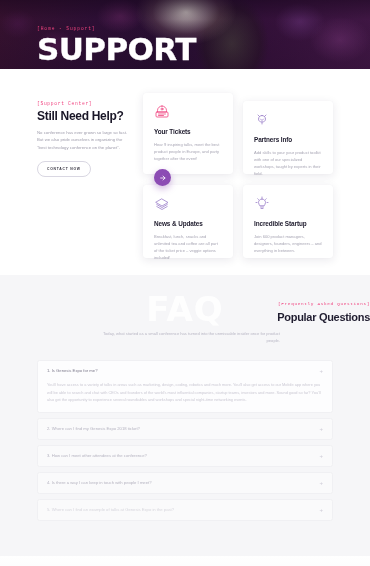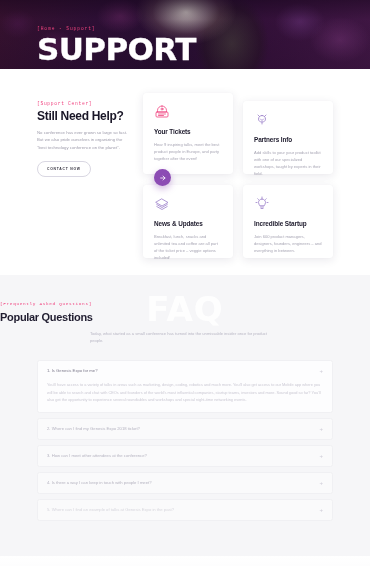--- a/index.html
+++ b/index.html
@@ -115,21 +115,21 @@
     overflow: hidden;
   }
   .faq-watermark {
     position: absolute; left: 0; right: 0; top: 14px;
     text-align: center;
     font-size: 34px; font-weight: 700; letter-spacing: 1px;
     color: #ffffff; opacity: .95;
     font-family: "DejaVu Sans", sans-serif;
     pointer-events: none;
   }
-  .faq-head { position: relative; text-align: left; }
+  .faq-head { position: relative; text-align: right; }
   .faq-eyebrow {
     font-family: "Liberation Mono", monospace;
     font-size: 4.4px; letter-spacing: .65px; color: #f0437f; white-space: nowrap;
   }
   .faq-head h2 {
     margin-top: 5px;
     font-size: 11px; line-height: 13px; font-weight: 700; color: #201d30;
     letter-spacing: -.3px;
   }
   .faq-sub {

